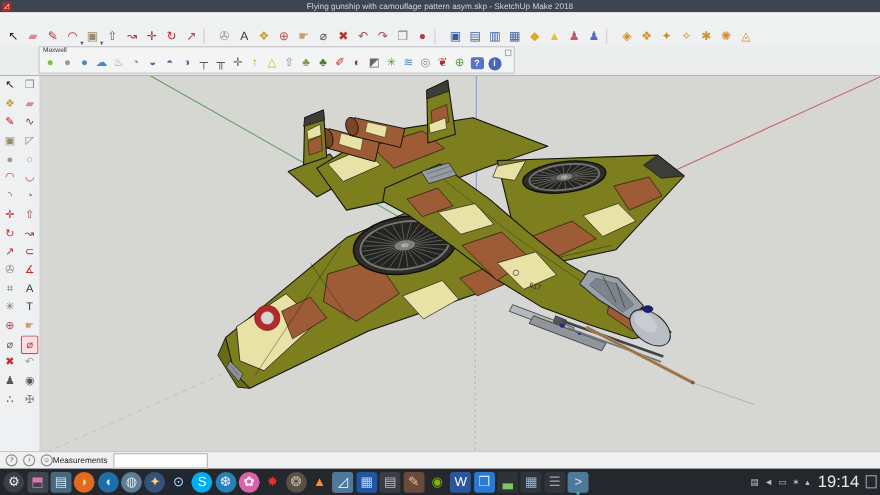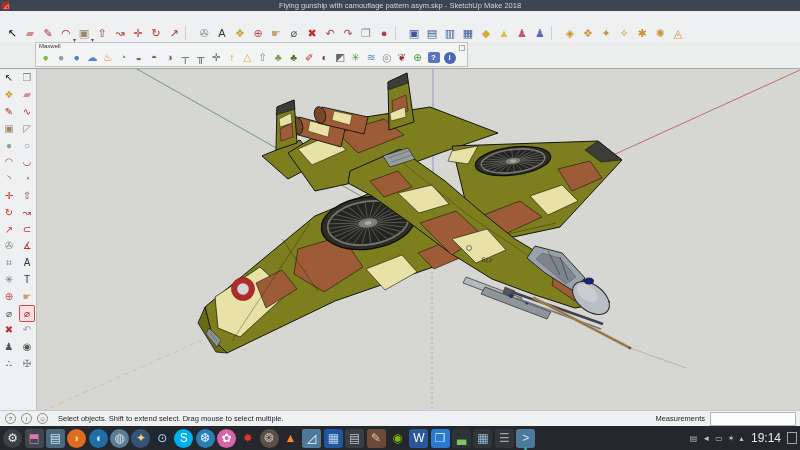--- a/index.html
+++ b/index.html
@@ -49,21 +49,21 @@
   #taskbar{height:24px;background:var(--taskbar);display:flex;align-items:center;padding-left:2px;box-sizing:border-box;}
   .tki{width:19px;height:19px;margin:0 1.2px;display:flex;align-items:center;justify-content:center;
        font-size:12px;border-radius:3px;position:relative;flex:none;}
   .tki.round{border-radius:50%;}
   .tki.active{box-shadow:inset 0 0 0 19px var(--active-task);}
   .tki.active i{position:relative;z-index:1;}
   .tki.dot::after{content:"";position:absolute;bottom:-2px;left:50%;width:3px;height:3px;margin-left:-1.5px;
                   border-radius:50%;background:#35b0a0;}
   #tray{margin-left:auto;display:flex;align-items:center;}
   .tri{font-size:8px;color:#b9bfc5;margin:0 2.5px;}
-  #clock{color:#e8eaec;font-size:12px;margin:0 6px 0 5px;}
+  #clock{color:#e8eaec;font-size:15px;margin:0 6px 0 5px;}
   #show-desktop{width:8px;height:10px;border:1px solid #9aa4ac;margin-right:3px;}
 </style>
 </head>
 <body>
 
 <div id="titlebar">
   <div id="app-logo">◿</div>
   <div id="win-title">Flying gunship with camouflage pattern asym.skp - SketchUp Make 2018</div>
 </div>
 
@@ -589,21 +589,20 @@
   <span class="sti">
         <i>?</i>
       </span>
       <span class="sti">
         <i>i</i>
       </span>
       <span class="sti">
         <i>☺</i>
       </span>
     </span>
-  <span id="status-hint">Select objects. Shift to extend select. Drag mouse to select multiple.</span>
   <span id="meas-label">Measurements</span>
   <input id="meas-input" value="" style="">
 </div>
 
 <div id="taskbar">
   <span style="display:flex">
 
   <span class="tki round" style="color: rgb(232, 234, 236); background: rgb(58, 64, 70);">
         <i>⚙</i>
       </span>

